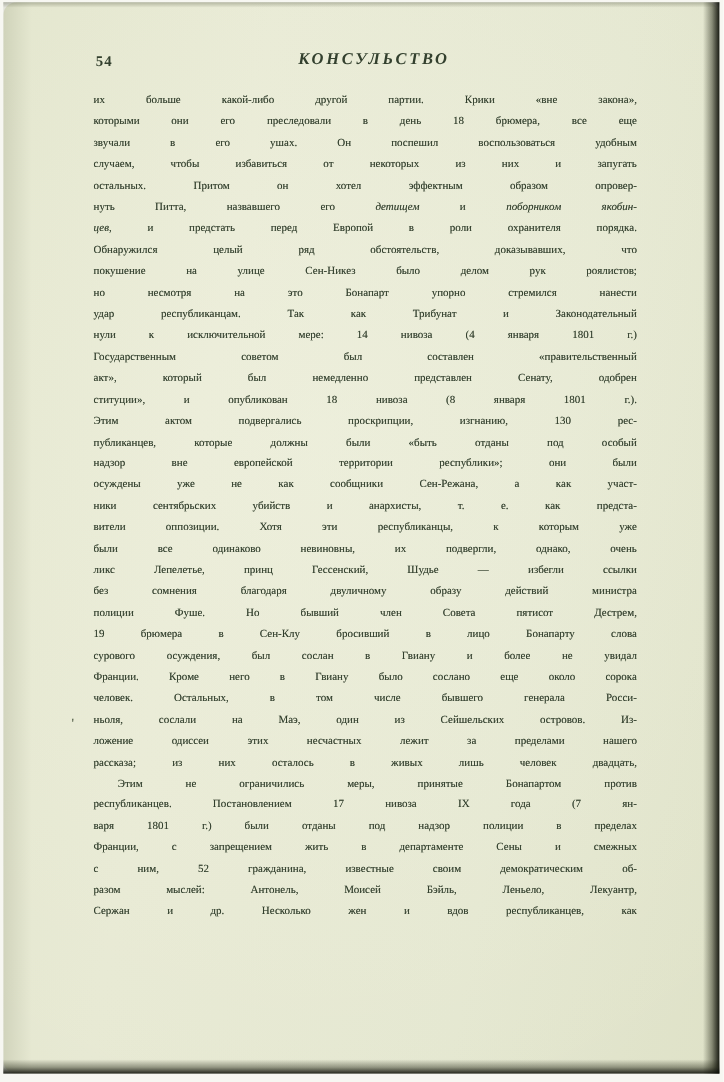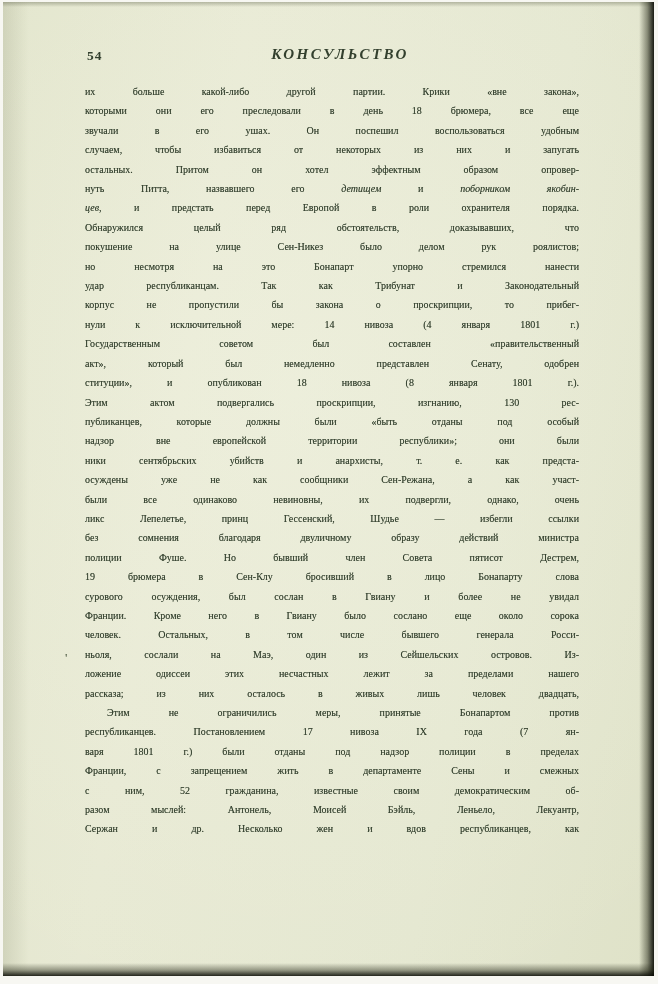--- a/index.html
+++ b/index.html
@@ -9,20 +9,21 @@
   .scan {
     position:relative; width:658px; height:984px;
     background:#f7f7f2; overflow:hidden;
   }
 
   .paper {
     position:absolute; left:3px; top:2px; right:4px; bottom:8px;
     background:
       radial-gradient(120% 90% at 45% 40%, rgba(252,252,240,0.30), rgba(252,252,240,0) 75%),
       linear-gradient(100deg, #e2e5cc 0%, #e7e9d3 30%, #e4e7d0 70%, #dfe2c8 100%);
+    border-radius: 12px;
   }
 
   .edge-right {
     position:absolute; top:0; right:0; width:15px; height:100%;
     background:linear-gradient(to right, rgba(25,28,12,0) 0%, rgba(25,28,12,0.45) 55%, rgba(8,10,3,0.92) 100%);
   }
   .edge-bottom {
     position:absolute; left:0; bottom:0; width:100%; height:13px;
     background:linear-gradient(to bottom, rgba(25,28,12,0) 0%, rgba(25,28,12,0.40) 55%, rgba(8,10,3,0.88) 100%);
   }
@@ -85,30 +86,30 @@
         <div class="line">которыми они его преследовали в день 18 брюмера, все еще</div>
         <div class="line">звучали в его ушах. Он поспешил воспользоваться удобным</div>
         <div class="line">случаем, чтобы избавиться от некоторых из них и запугать</div>
         <div class="line">остальных. Притом он хотел эффектным образом опровер-</div>
         <div class="line"><span>нуть Питта, назвавшего его </span><span class="em">детищем</span><span> и </span><span class="em">поборником якобин-</span></div>
         <div class="line"><span class="em">цев</span><span>, и предстать перед Европой в роли охранителя порядка.</span></div>
         <div class="line">Обнаружился целый ряд обстоятельств, доказывавших, что</div>
         <div class="line">покушение на улице Сен-Никез было делом рук роялистов;</div>
         <div class="line">но несмотря на это Бонапарт упорно стремился нанести</div>
         <div class="line">удар республиканцам. Так как Трибунат и Законодательный</div>
-        <div class="line">корпус не пропустили бы закона о проскрипции, то прибег-</div>
         <div class="line">нули к исключительной мере: 14 нивоза (4 января 1801 г.)</div>
         <div class="line">Государственным советом был составлен «правительственный</div>
         <div class="line">акт», который был немедленно представлен Сенату, одобрен</div>
         <div class="line">ституции», и опубликован 18 нивоза (8 января 1801 г.).</div>
         <div class="line">Этим актом подвергались проскрипции, изгнанию, 130 рес-</div>
         <div class="line">публиканцев, которые должны были «быть отданы под особый</div>
         <div class="line">надзор вне европейской территории республики»; они были</div>
+        <div class="line">осуждены уже не как сообщники Сен-Режана, а как участ-</div>
         <div class="line">ники сентябрьских убийств и анархисты, т. е. как предста-</div>
-        <div class="line">осуждены уже не как сообщники Сен-Режана, а как участ-</div>
+        <div class="line">вители оппозиции. Хотя эти республиканцы, к которым уже</div>
         <div class="line">были все одинаково невиновны, их подвергли, однако, очень</div>
         <div class="line">ликс Лепелетье, принц Гессенский, Шудье — избегли ссылки</div>
         <div class="line">без сомнения благодаря двуличному образу действий министра</div>
         <div class="line">полиции Фуше. Но бывший член Совета пятисот Дестрем,</div>
         <div class="line">19 брюмера в Сен-Клу бросивший в лицо Бонапарту слова</div>
         <div class="line">сурового осуждения, был сослан в Гвиану и более не увидал</div>
         <div class="line">Франции. Кроме него в Гвиану было сослано еще около сорока</div>
         <div class="line">человек. Остальных, в том числе бывшего генерала Росси-</div>
         <div class="line">ньоля, сослали на Маэ, один из Сейшельских островов. Из-</div>
         <div class="line">ложение одиссеи этих несчастных лежит за пределами нашего</div>

